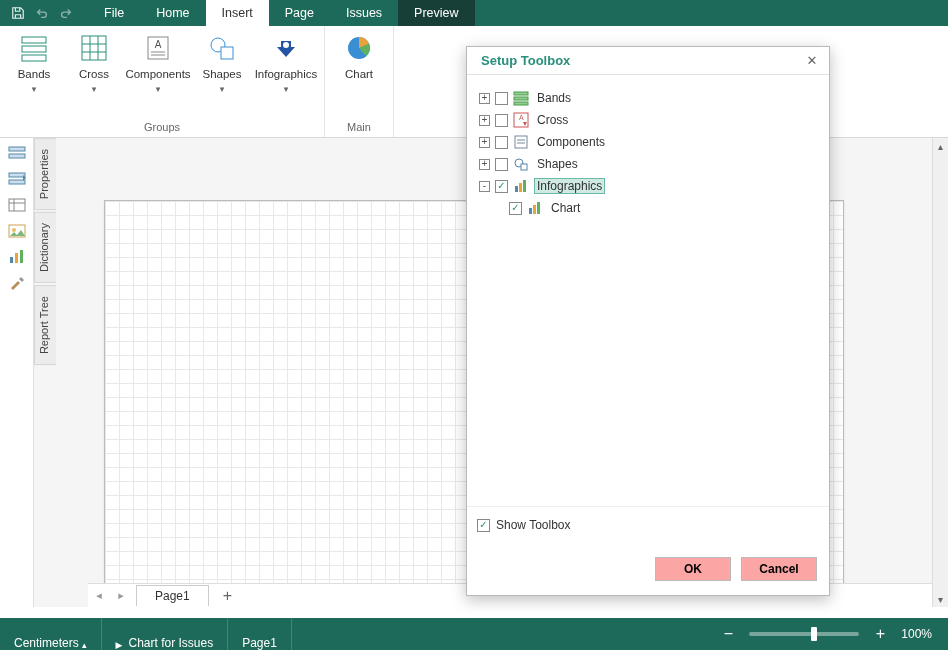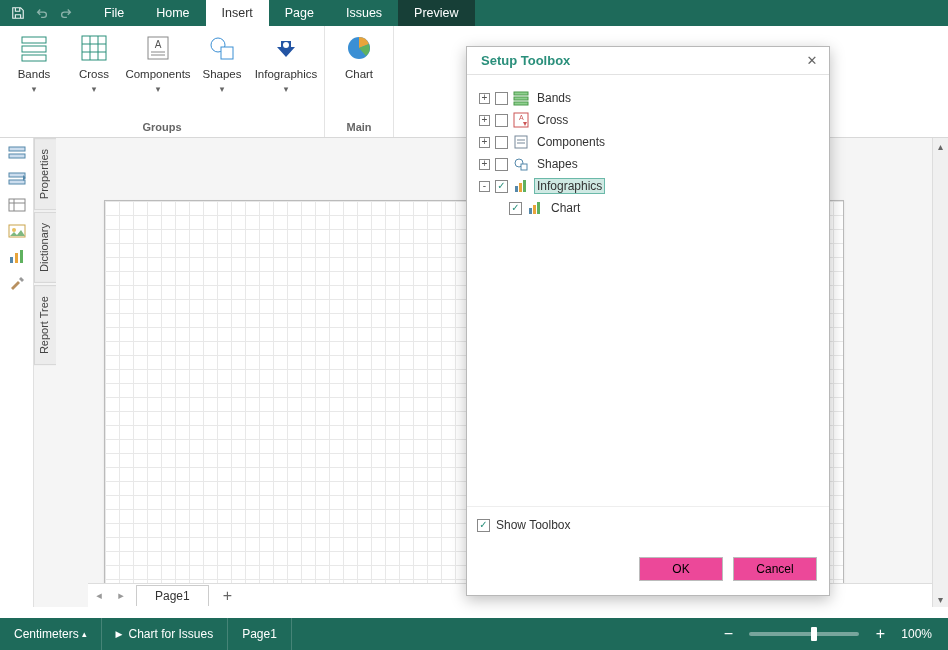--- a/index.html
+++ b/index.html
@@ -16,21 +16,21 @@
   .menu-item.preview { background: #173f37; }
   .topbar-right { margin-left: auto; display: flex; align-items: center; }
   .publish-btn { background: #0f4a3e; padding: 4px 14px; margin-right: 18px; cursor: pointer; font-size: 12.5px; }
   .company { margin-right: 8px; font-size: 12.5px; }
   .avatar { width: 20px; height: 20px; border-radius: 50%; background: #c0a8b8; color: #fff; display: flex; align-items: center; justify-content: center; font-size: 10px; margin-right: 8px; }
 
   
   .ribbon { background: #fff; border-bottom: 1px solid #d8d8d8; height: 112px; display: flex; }
   .ribbon-group { display: flex; flex-direction: column; border-right: 1px solid #e4e4e4; }
   .ribbon-group-items { display: flex; padding: 2px 4px 0 4px; flex: 1; }
-  .ribbon-group-label { text-align: center; font-size: 11px; color: #666; padding: 3px 0 4px 0; font-weight: bold; }
+  .ribbon-group-label { text-align: center; font-size: 11px; color: #666; padding: 3px 0 4px 0; }
   .ribbon-btn { display: flex; flex-direction: column; align-items: center; justify-content: flex-start; width: 68px; padding: 4px 2px 0 2px; cursor: pointer; }
   .ribbon-btn.narrow { width: 60px; }
   .ribbon-btn .ico { width: 32px; height: 32px; display: flex; align-items: center; justify-content: center; margin-bottom: 4px; }
   .ribbon-btn .lbl { font-size: 11.5px; text-align: center; line-height: 1.2; }
   .ribbon-btn .caret { margin-top: 2px; color: #666; font-size: 9px; }
 
   
   .workspace { position: absolute; top: 138px; left: 0; right: 0; bottom: 43px; background: #f5f5f5; display: flex; }
   .vtool { width: 34px; background: #fff; border-right: 1px solid #e0e0e0; display: flex; flex-direction: column; align-items: center; padding-top: 6px; gap: 8px; }
   .vtool .vico { width: 20px; height: 18px; cursor: pointer; display:flex; align-items:center; justify-content:center;}
@@ -59,25 +59,25 @@
   .tree-node.indent { padding-left: 32px; }
   .expander { width: 11px; height: 11px; border: 1px solid #888; display:flex;align-items:center;justify-content:center;font-size:10px;line-height:1;color:#555;cursor:pointer; background:#fff;}
   .chk { width: 13px; height: 13px; border: 1px solid #888; display:flex;align-items:center;justify-content:center;cursor:pointer; background:#fff;}
   .chk.checked::after { content:"✓"; color:#2a8f7b; font-size:10px; line-height:1;}
   .tree-ico { width: 16px; height: 16px; display:flex;align-items:center;justify-content:center;}
   .tree-label { font-size: 12px; color:#333; padding:1px 3px;}
   .tree-label.selected { background:#cfe9e3; border:1px solid #6bb9a9; padding:0 2px;}
   .dialog-opts { padding: 6px 10px 10px 10px; border-top:1px solid #eee;}
   .opt-row { display:flex; align-items:center; gap:6px; height:24px;}
   .dialog-footer { display:flex; justify-content:flex-end; gap:10px; padding:10px 12px 14px 12px;}
-  .dlg-btn { width: 84px; height:24px; border:1px solid #bbb; background:#ec4899; cursor:pointer; font-size:12px;}
+  .dlg-btn { width: 76px; height:24px; border:1px solid #bbb; background:#fca5a5; cursor:pointer; font-size:12px;font-weight:bold;}
 
   
   .statusbar { position:absolute; left:0; right:0; bottom:0; height:32px; background:#1e6a5a; color:#fff; display:flex; align-items:center; font-size:12px;}
-  .status-seg { padding:0 14px; height:100%; display:flex; align-items:center; border-right:1px solid rgba(255,255,255,.18); cursor:default;}
+  .status-seg { padding:0 14px; height:100%; display:flex; align-items:flex-end; border-right:1px solid rgba(255,255,255,.18); cursor:default;}
   .status-seg.clk{cursor:pointer;}
   .status-right{ margin-left:auto; display:flex; align-items:center; gap:12px; padding-right:16px;}
   .zoom-btn{ width:18px; text-align:center; cursor:pointer; font-size:16px;}
   .zoom-slider{ width:110px; height:4px; background:rgba(255,255,255,.4); position:relative; border-radius:2px;}
   .zoom-handle{ position:absolute; top:-5px; width:6px; height:14px; background:#fff; left:56%; border-radius:1px;}
 </style>
 </head>
 <body>
 
 <div class="topbar">

